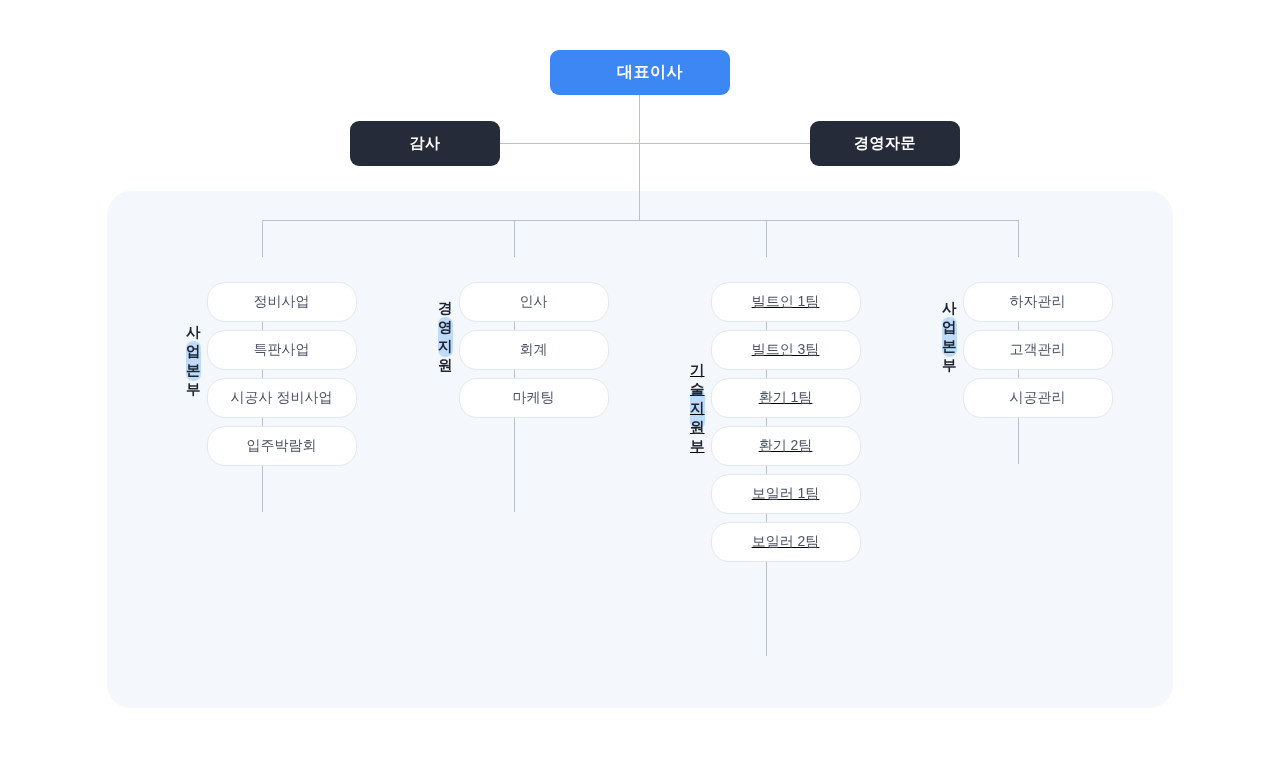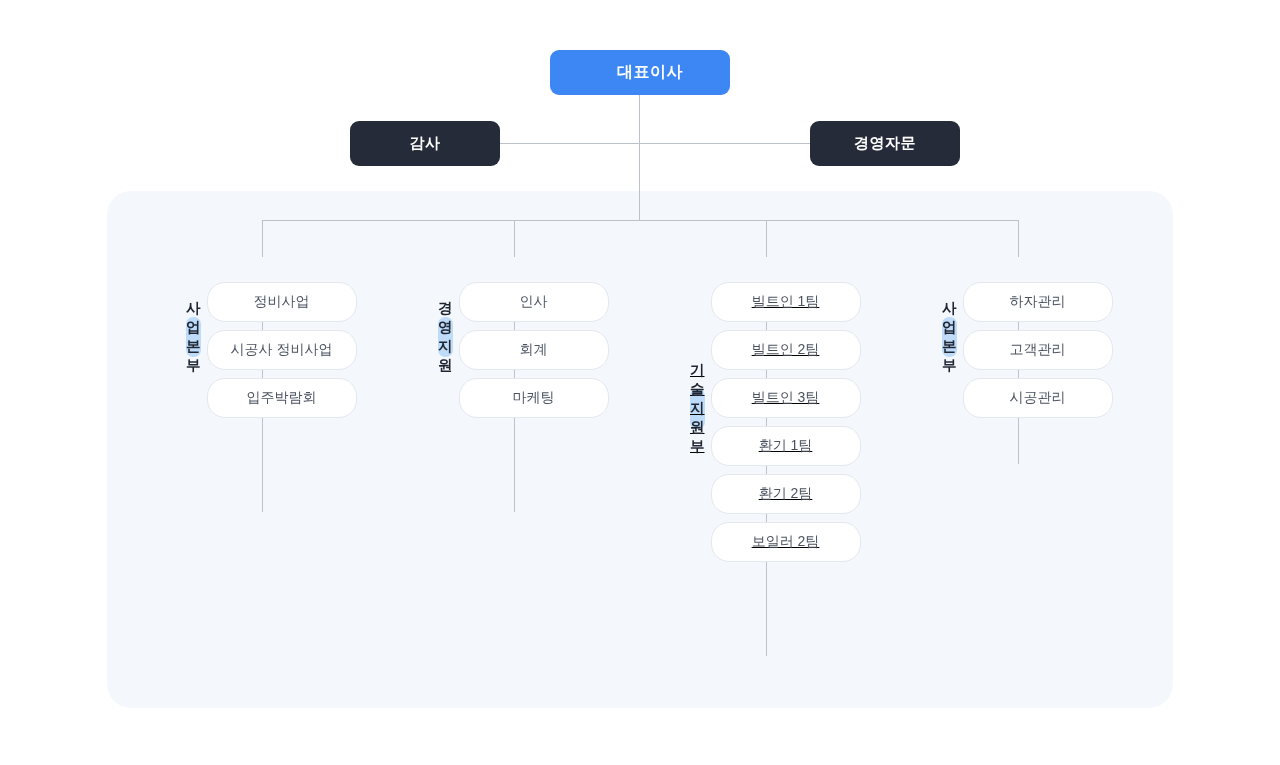--- a/index.html
+++ b/index.html
@@ -160,42 +160,43 @@
 
   <div class="node-staff left">감사</div>
   <div class="node-staff right">경영자문</div>
 
   <div class="columns">
 
     <div class="column c0">
       <div class="dept-head">사업본부</div>
       <div class="child-list">
         <div class="child-node">정비사업</div>
+        <div class="child-node">특판사업</div>
         <div class="child-node">시공사 정비사업</div>
         <div class="child-node">입주박람회</div>
       </div>
     </div>
 
     <div class="column c1">
       <div class="dept-head">경영지원</div>
       <div class="child-list">
         <div class="child-node">인사</div>
         <div class="child-node">회계</div>
         <div class="child-node">마케팅</div>
       </div>
     </div>
 
     <div class="column c2">
       <div class="dept-head">기술지원부</div>
       <div class="child-list">
         <div class="child-node">빌트인 1팀</div>
-        <div class="child-node">빌트인 2팀</div>
         <div class="child-node">빌트인 3팀</div>
         <div class="child-node">환기 1팀</div>
         <div class="child-node">환기 2팀</div>
+        <div class="child-node">보일러 1팀</div>
         <div class="child-node">보일러 2팀</div>
       </div>
     </div>
 
     <div class="column c3">
       <div class="dept-head">사업본부</div>
       <div class="child-list">
         <div class="child-node">하자관리</div>
         <div class="child-node">고객관리</div>
         <div class="child-node">시공관리</div>

